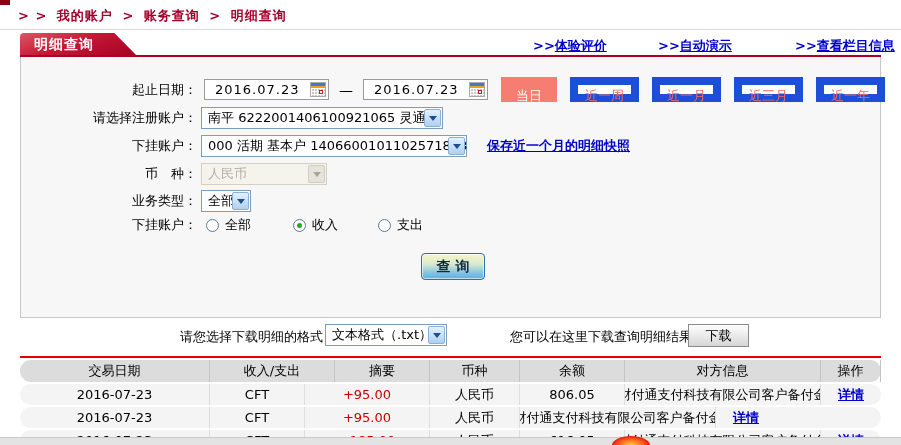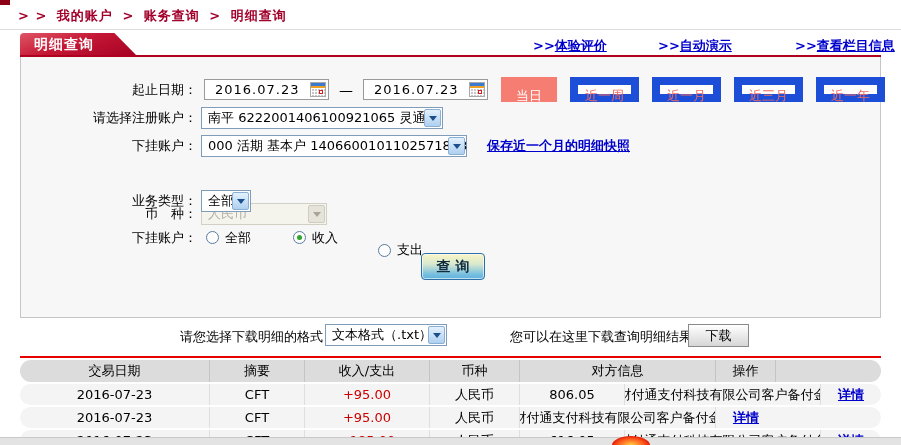--- a/index.html
+++ b/index.html
@@ -171,21 +171,21 @@
 
   <div class="frow" style="top:78px;">
     <div class="flabel">下挂账户：</div>
     <div class="xsel" style="margin-left:4px;width:266px;">
       <span>000 活期 基本户 1406600101102571848</span>
       <span class="arrow"></span>
     </div>
     <span class="snap-link">保存近一个月的明细快照</span>
   </div>
 
-  <div class="frow" style="top:106px;margin-top:40px;">
+  <div class="frow" style="top:106px;">
     <div class="flabel">币　种：</div>
     <div class="xsel disabled" style="margin-left:4px;width:126px;">
       <span>人民币</span>
       <span class="arrow"></span>
     </div>
   </div>
 
   <div class="frow" style="top:133px;">
     <div class="flabel">业务类型：</div>
     <div class="xsel" style="margin-left:4px;width:50px;">
@@ -197,21 +197,21 @@
   <div class="frow" style="top:159px;">
     <div class="flabel">下挂账户：</div>
     <div class="radio" style="margin-left:9px;">
       <span class="circ"></span>
       <span>全部</span>
     </div>
     <div class="radio checked" style="margin-left:42px;">
       <span class="circ"></span>
       <span>收入</span>
     </div>
-    <div class="radio" style="margin-left:40px;margin-top:25px;">
+    <div class="radio" style="margin-left:40px;">
       <span class="circ"></span>
       <span>支出</span>
     </div>
   </div>
 
   <button class="query-btn">查 询</button>
 </div>
 
 <div class="dl-row">
   <span class="dl-label">请您选择下载明细的格式</span>
@@ -219,23 +219,24 @@
     <span>文本格式（.txt）</span>
     <span class="arrow"></span>
   </div>
   <span class="dl-hint">您可以在这里下载查询明细结果</span>
   <button class="dl-btn">下载</button>
 </div>
 
 <div class="tbl">
   <div class="trow head">
     <div class="tcell c0">交易日期</div>
+    <div class="tcell c2">收入/支出</div>
     <div class="tcell c1">摘要</div>
-    <div class="tcell c2">收入/支出</div>
     <div class="tcell c3">币种</div>
+    <div class="tcell c4">余额</div>
     <div class="tcell c5">对方信息</div>
     <div class="tcell c6">操作</div>
   </div>
 
   <div class="trow">
     <div class="tcell c0">2016-07-23</div>
     <div class="tcell c1">CFT</div>
     <div class="tcell c2 amount">+95.00</div>
     <div class="tcell c3">人民币</div>
     <div class="tcell c4">806.05</div>

